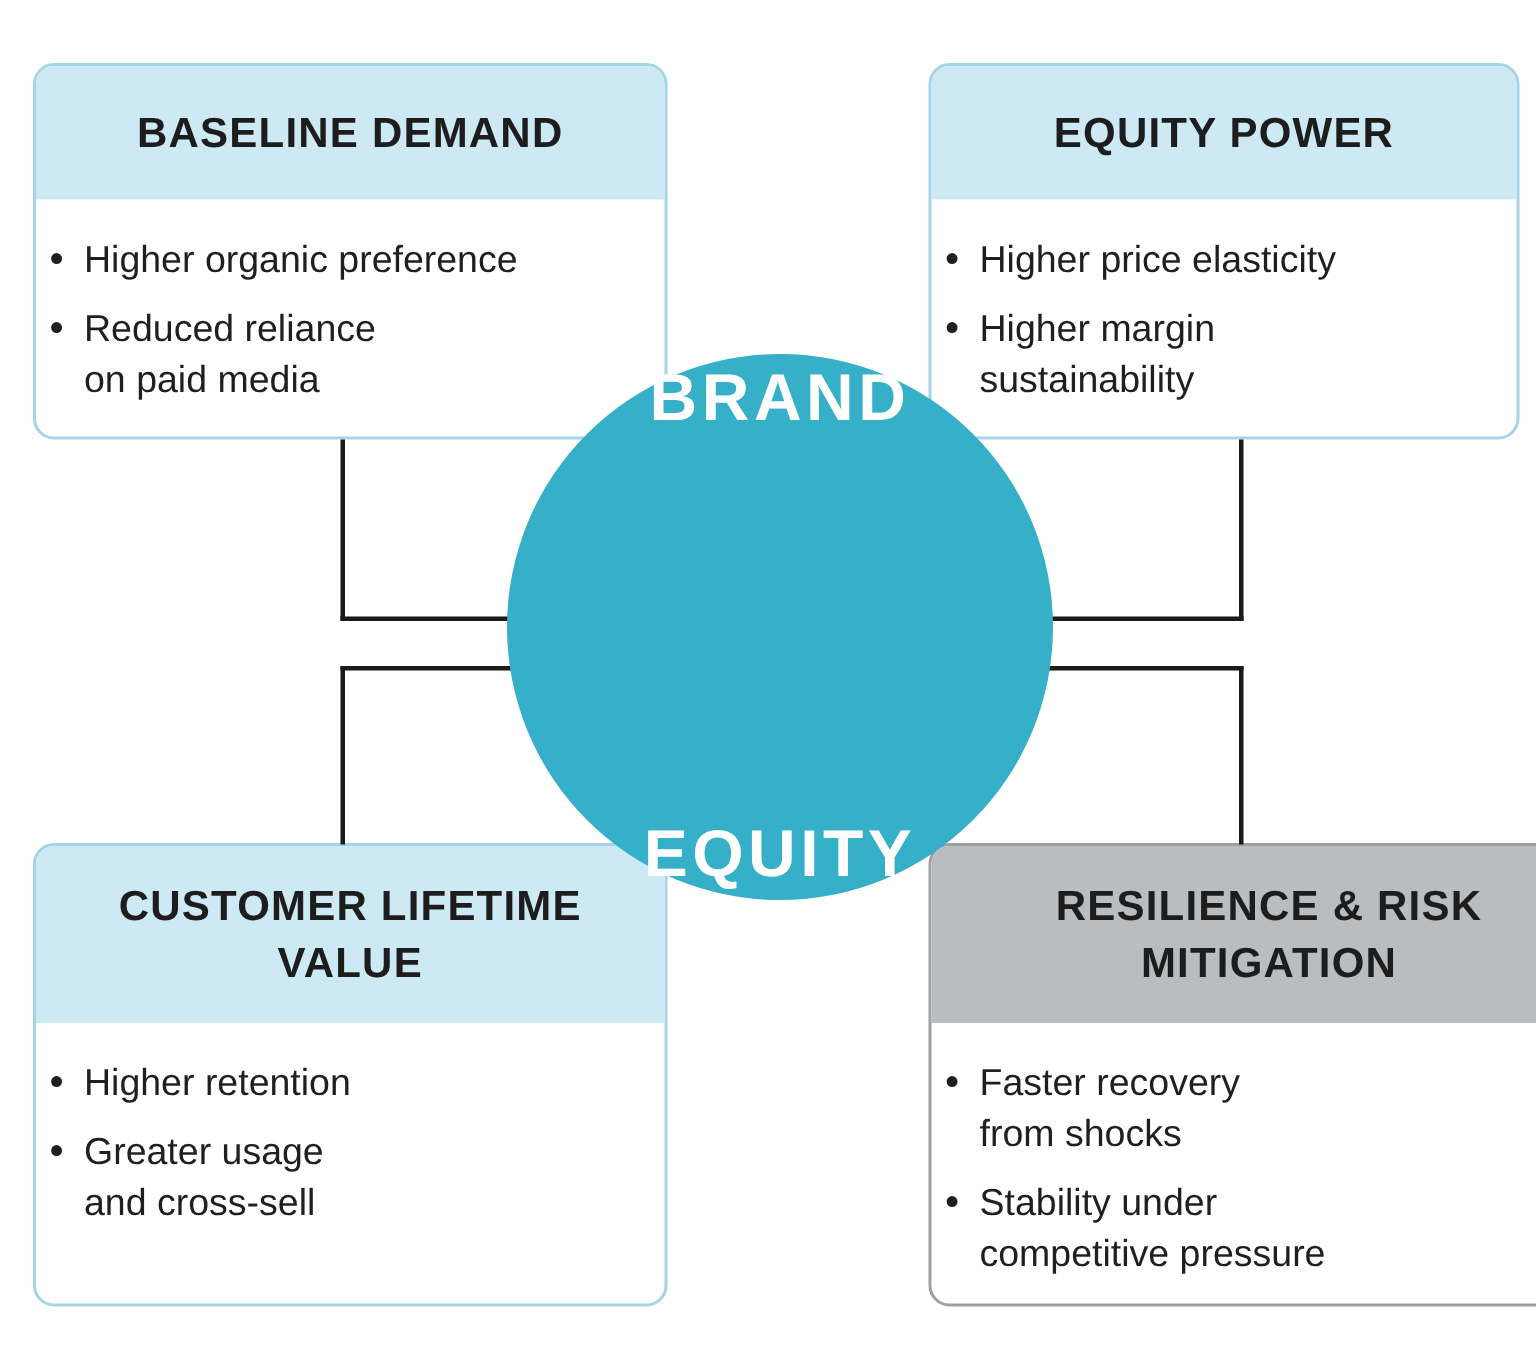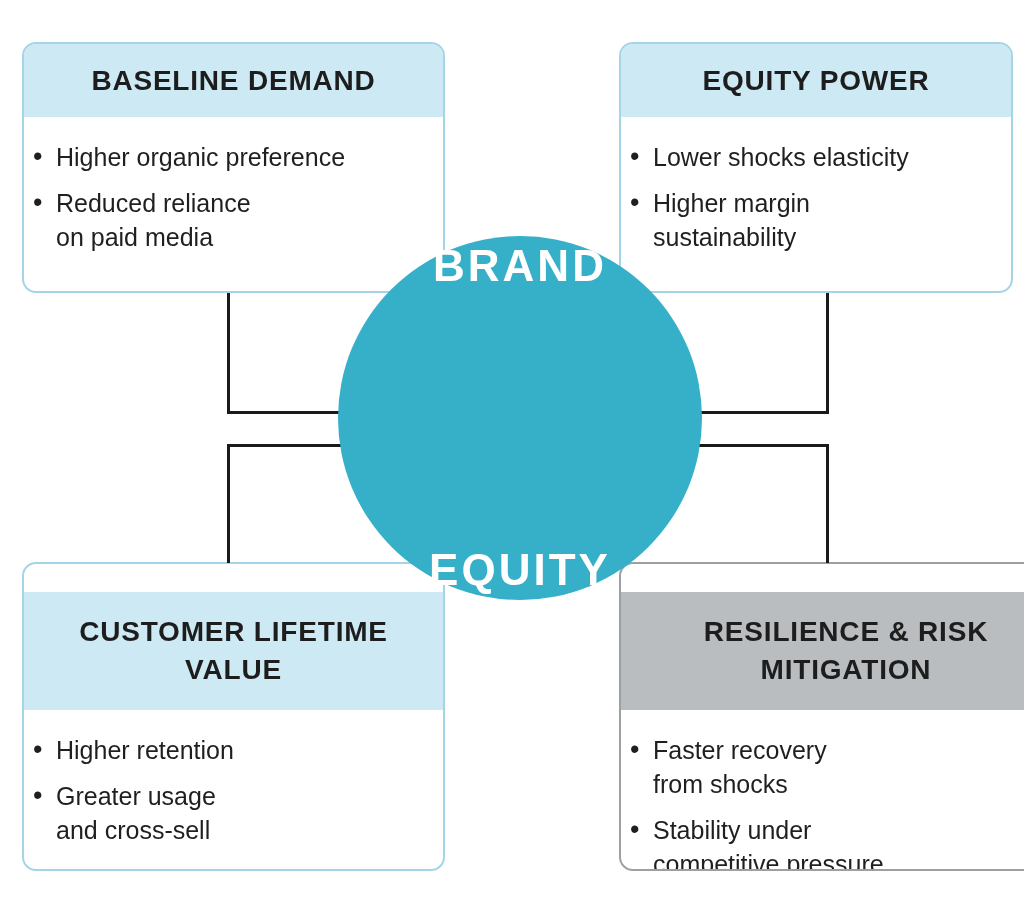--- a/index.html
+++ b/index.html
@@ -22,22 +22,22 @@
     display:flex;flex-direction:column;align-items:center;justify-content:center;
     background:var(--header-blue);width:100%;
     font-weight:bold;font-size:28px;letter-spacing:.8px;color:var(--title-text);
     line-height:38px;text-align:center;
   }
   .card.gray .card-header{background:var(--header-gray);}
   .card.tl{left:22px;top:42px;width:423px;height:251px;}
   .card.tr{left:619px;top:42px;width:394px;height:251px;}
   .card.bl{left:22px;top:562px;width:423px;height:309px;}
   .card.br{left:619px;top:562px;width:454px;height:309px;}
-  .card.tl .card-header,.card.tr .card-header{height:73px;}
-  .card.bl .card-header,.card.br .card-header{height:118px;margin-top:28px;}
+  .card.tl .card-header,.card.tr .card-header{height:89px;}
+  .card.bl .card-header,.card.br .card-header{height:118px;}
   ul.card-body{
     list-style:none;padding:23px 10px 0 32px;
     font-size:25px;line-height:34px;color:var(--body-text);
   }
   ul.card-body li{position:relative;margin-bottom:12px;}
   ul.card-body li::before{
     content:"\2022";position:absolute;left:-23px;top:-1px;
     font-size:27px;color:var(--body-text);
   }
   .line-seg{position:absolute;background:var(--connector);z-index:2;}
@@ -71,21 +71,21 @@
         <li>Higher organic preference</li>
         <li>Reduced reliance<br>on paid media</li>
       </ul>
   </section>
 
   <section class="card tr">
     <header class="card-header">
         <div>EQUITY POWER</div>
       </header>
     <ul class="card-body">
-        <li>Lower shocks elasticity</li>
+        <li>Higher price elasticity</li>
         <li>Higher margin<br>sustainability</li>
       </ul>
   </section>
 
   <section class="card bl">
     <header class="card-header">
         <div>CUSTOMER LIFETIME</div>
         <div>VALUE</div>
       </header>
     <ul class="card-body">

